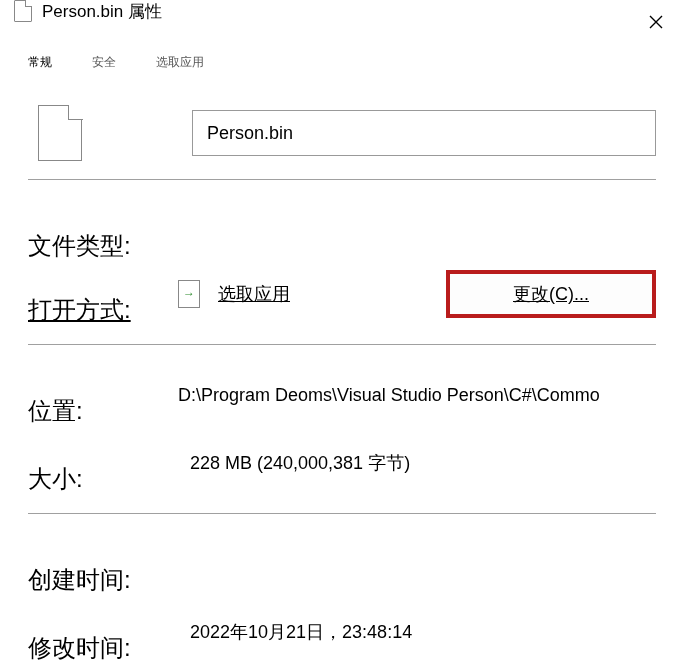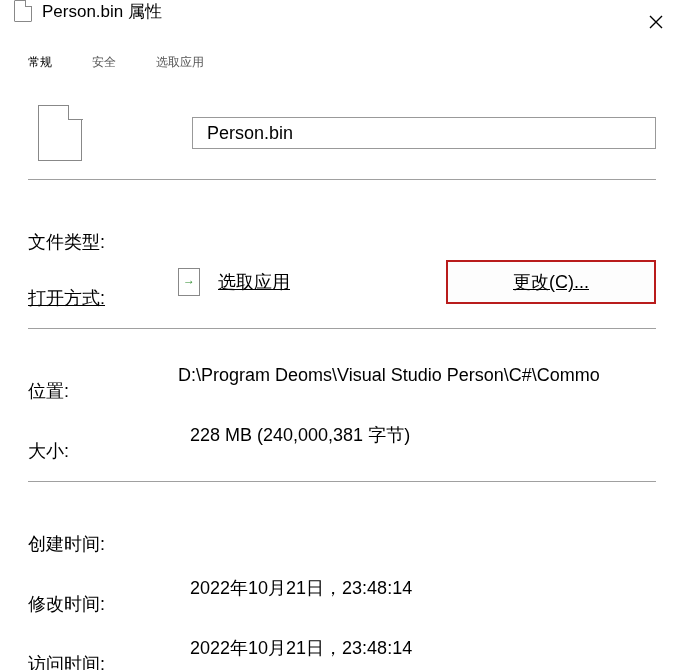--- a/index.html
+++ b/index.html
@@ -77,21 +77,21 @@
     padding: 22px 28px 0 28px;
   }
   .row {
     display: flex;
     align-items: center;
     min-height: 50px;
   }
   .row + .row { margin-top: 4px; gap: 12px; }
   .label {
     width: 150px;
-    font-size: 18px;
+    font-size: 24px;
     margin-top: 32px;
   }
   .value {
     font-size: 18px;
     flex: 1;
     white-space: nowrap;
     overflow: hidden;
   }
   .sep {
     border: none;
@@ -110,21 +110,21 @@
     content: "";
     position: absolute;
     top: -1.5px; right: -1.5px;
     width: 14px; height: 14px;
     background: #fff;
     border-left: 1.5px solid #888;
     border-bottom: 1.5px solid #888;
   }
   .filename-input {
     flex: 1;
-    height: 32px;
+    height: 46px;
     font-size: 18px;
     padding: 0 14px;
     border: 1px solid #999;
     font-family: inherit;
   }
   .filename-row {
     display: flex;
     align-items: center;
     gap: 110px;
     margin-bottom: 10px;
@@ -145,21 +145,21 @@
   }
   .app-icon::after {
     content: "→";
     position: absolute;
     left: 4px;
     top: 4px;
     font-size: 12px;
     color: #2a8a2a;
   }
   .change-btn {
-    border: 2px solid #b91c1c;
+    border: 4px solid #b91c1c;
     background: #fdfdfd;
     font-size: 18px;
     padding: 8px 0;
     width: 210px;
     text-align: center;
     cursor: pointer;
     font-family: inherit;
   }
 </style>
 </head>

